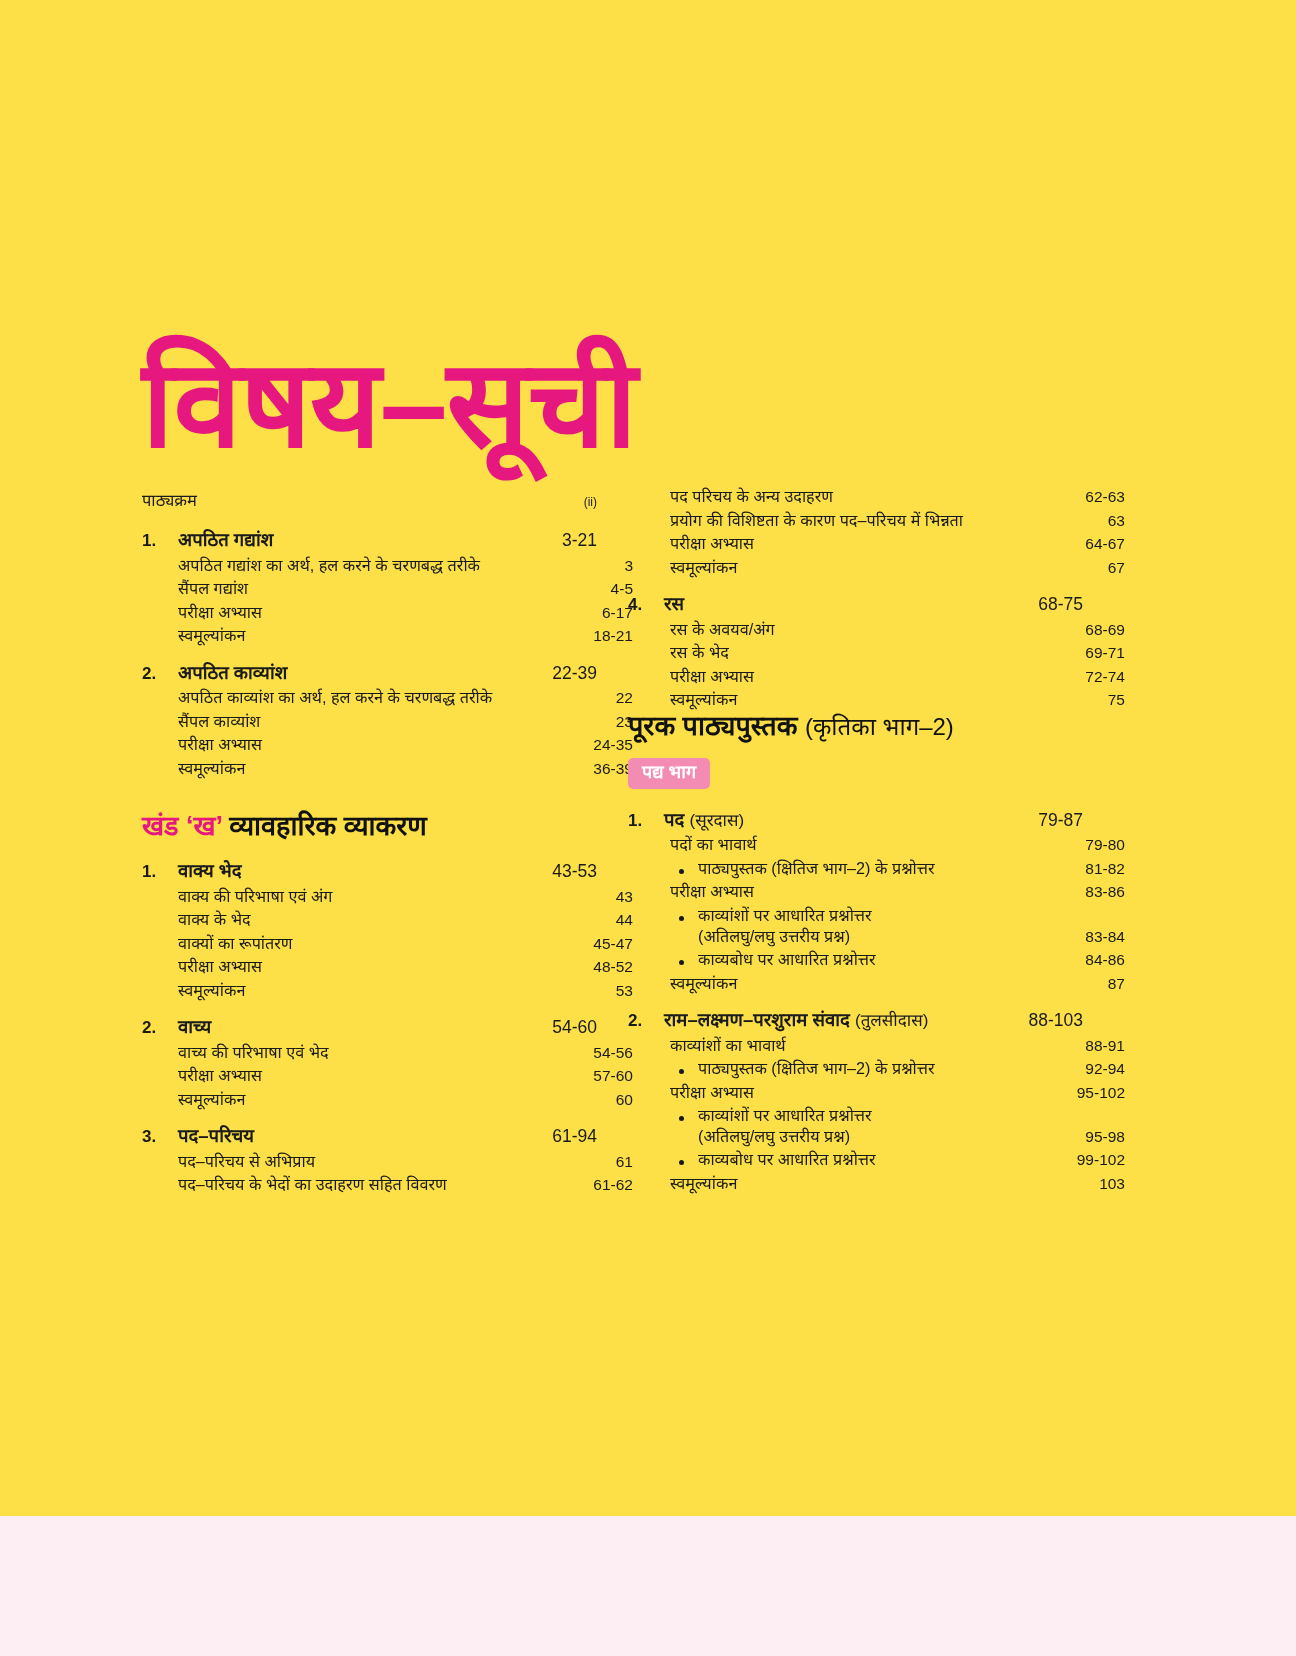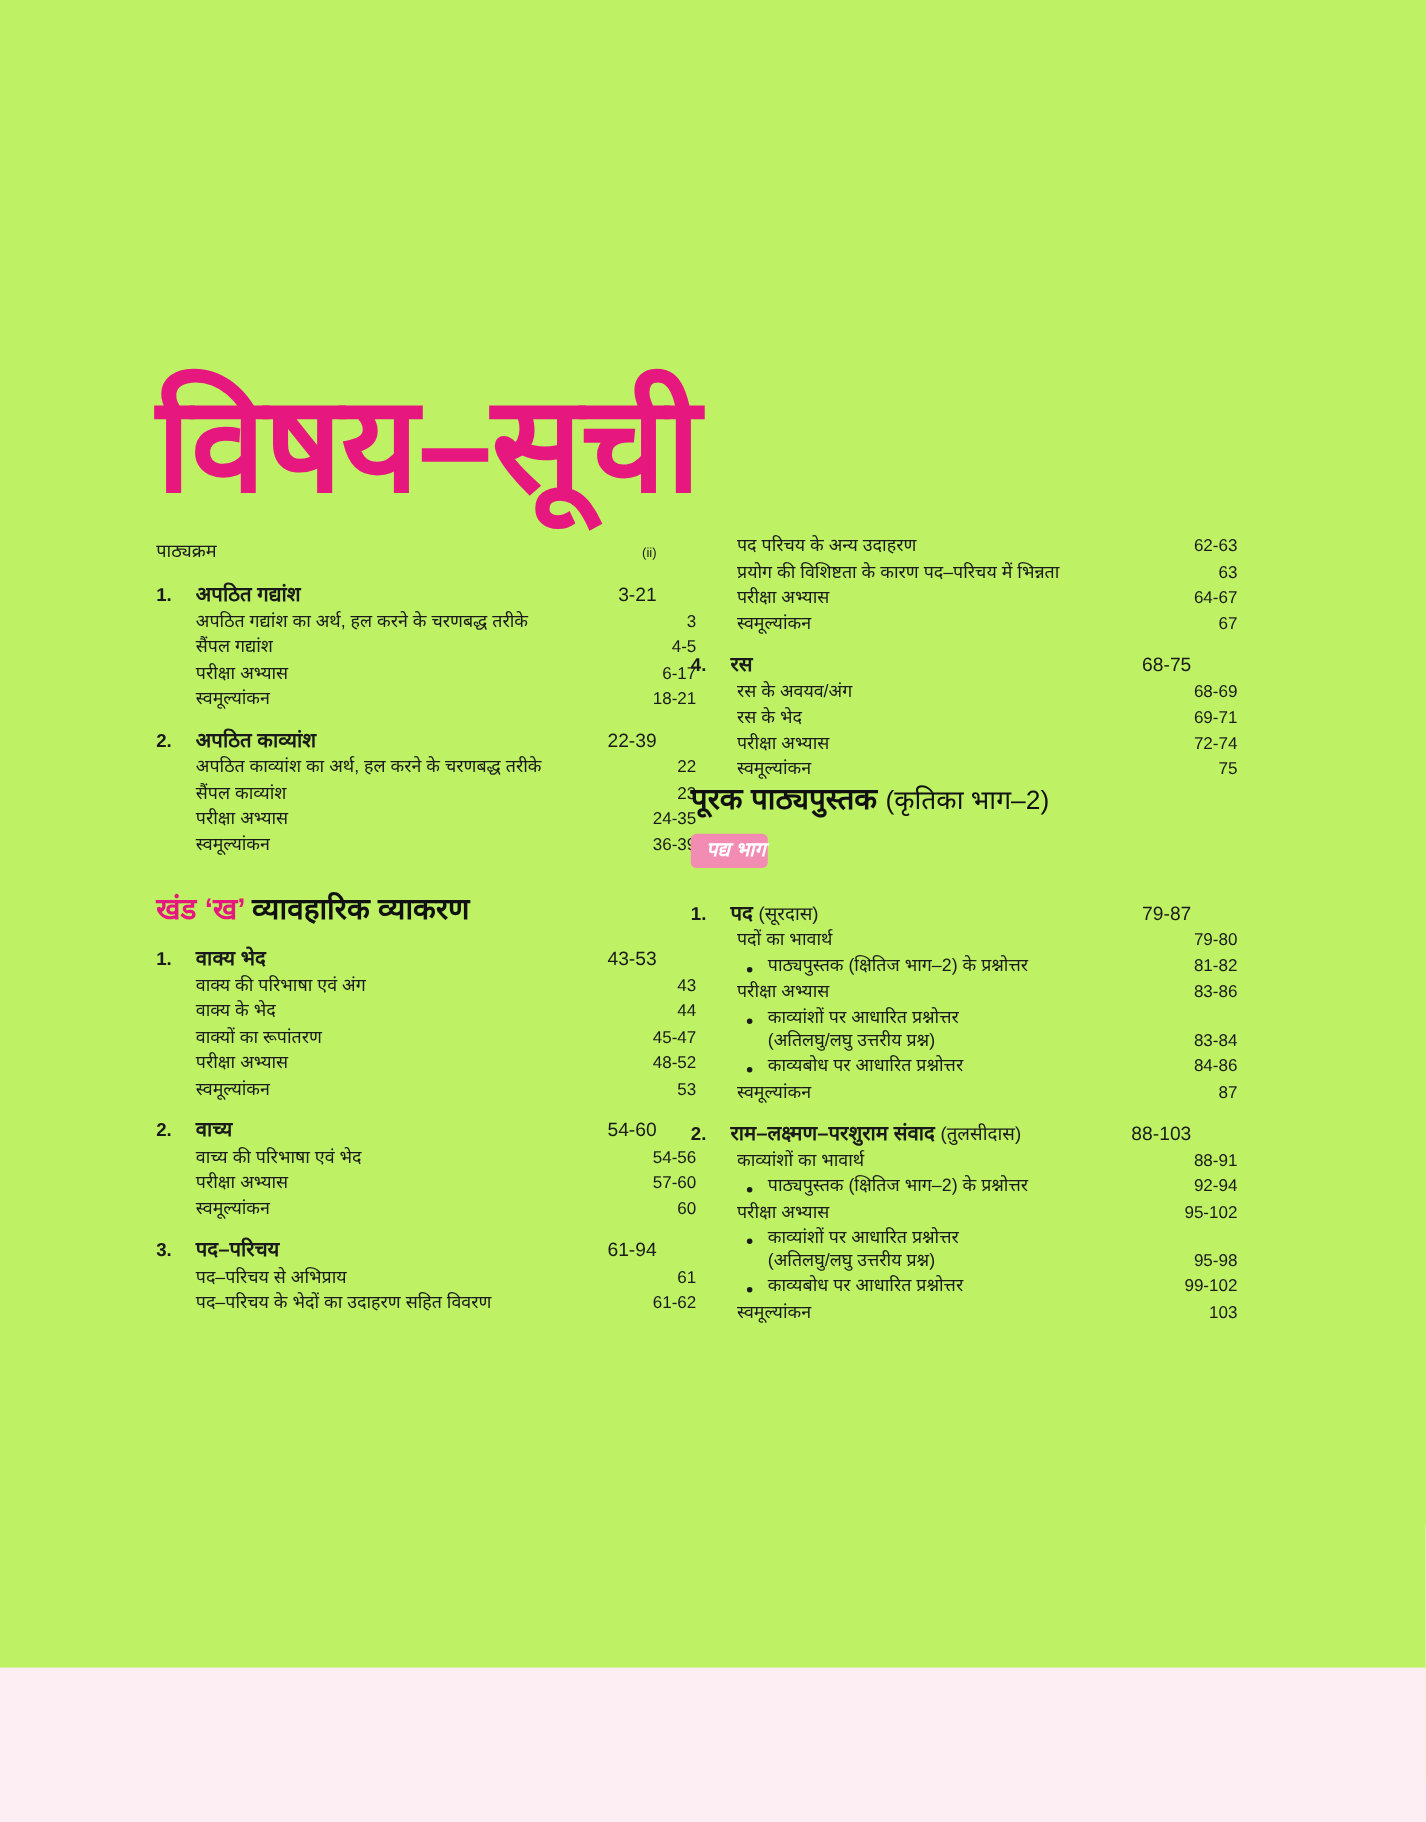--- a/index.html
+++ b/index.html
@@ -14,21 +14,21 @@
     color: #1a1a1a;
     position: relative;
     overflow: hidden;
   }
 
   .page {
     position: absolute;
     left: 0; top: 0;
     width: 1296px;
     height: 1656px;
-    background: #bef264;
+    background: #fde047;
   }
 
   
   .bottom-band {
     position: absolute;
     left: 0;
     bottom: 0;
     width: 1296px;
     height: 140px;
     background: #fdeef4;
@@ -169,29 +169,28 @@
   }
   .booktitle .paren {
     font-weight: normal;
     font-size: 24px;
   }
 
   
   .badge {
     display: inline-block;
     margin-top: 14px;
-    margin-bottom: 12px;
-    padding: 4px 2px 6px 14px;
+    margin-bottom: 2px;
+    padding: 4px 14px 6px 14px;
     background: #f38cb3;
     color: #ffffff;
     font-size: 18px;
     font-weight: bold;
     border-radius: 5px;
     line-height: 1.15;
-    font-style: italic;
   }
 </style>
 </head>
 <body>
 
 <div class="page">
 
   <h1 class="title">विषय–सूची</h1>
 
   <div class="col col-left">

